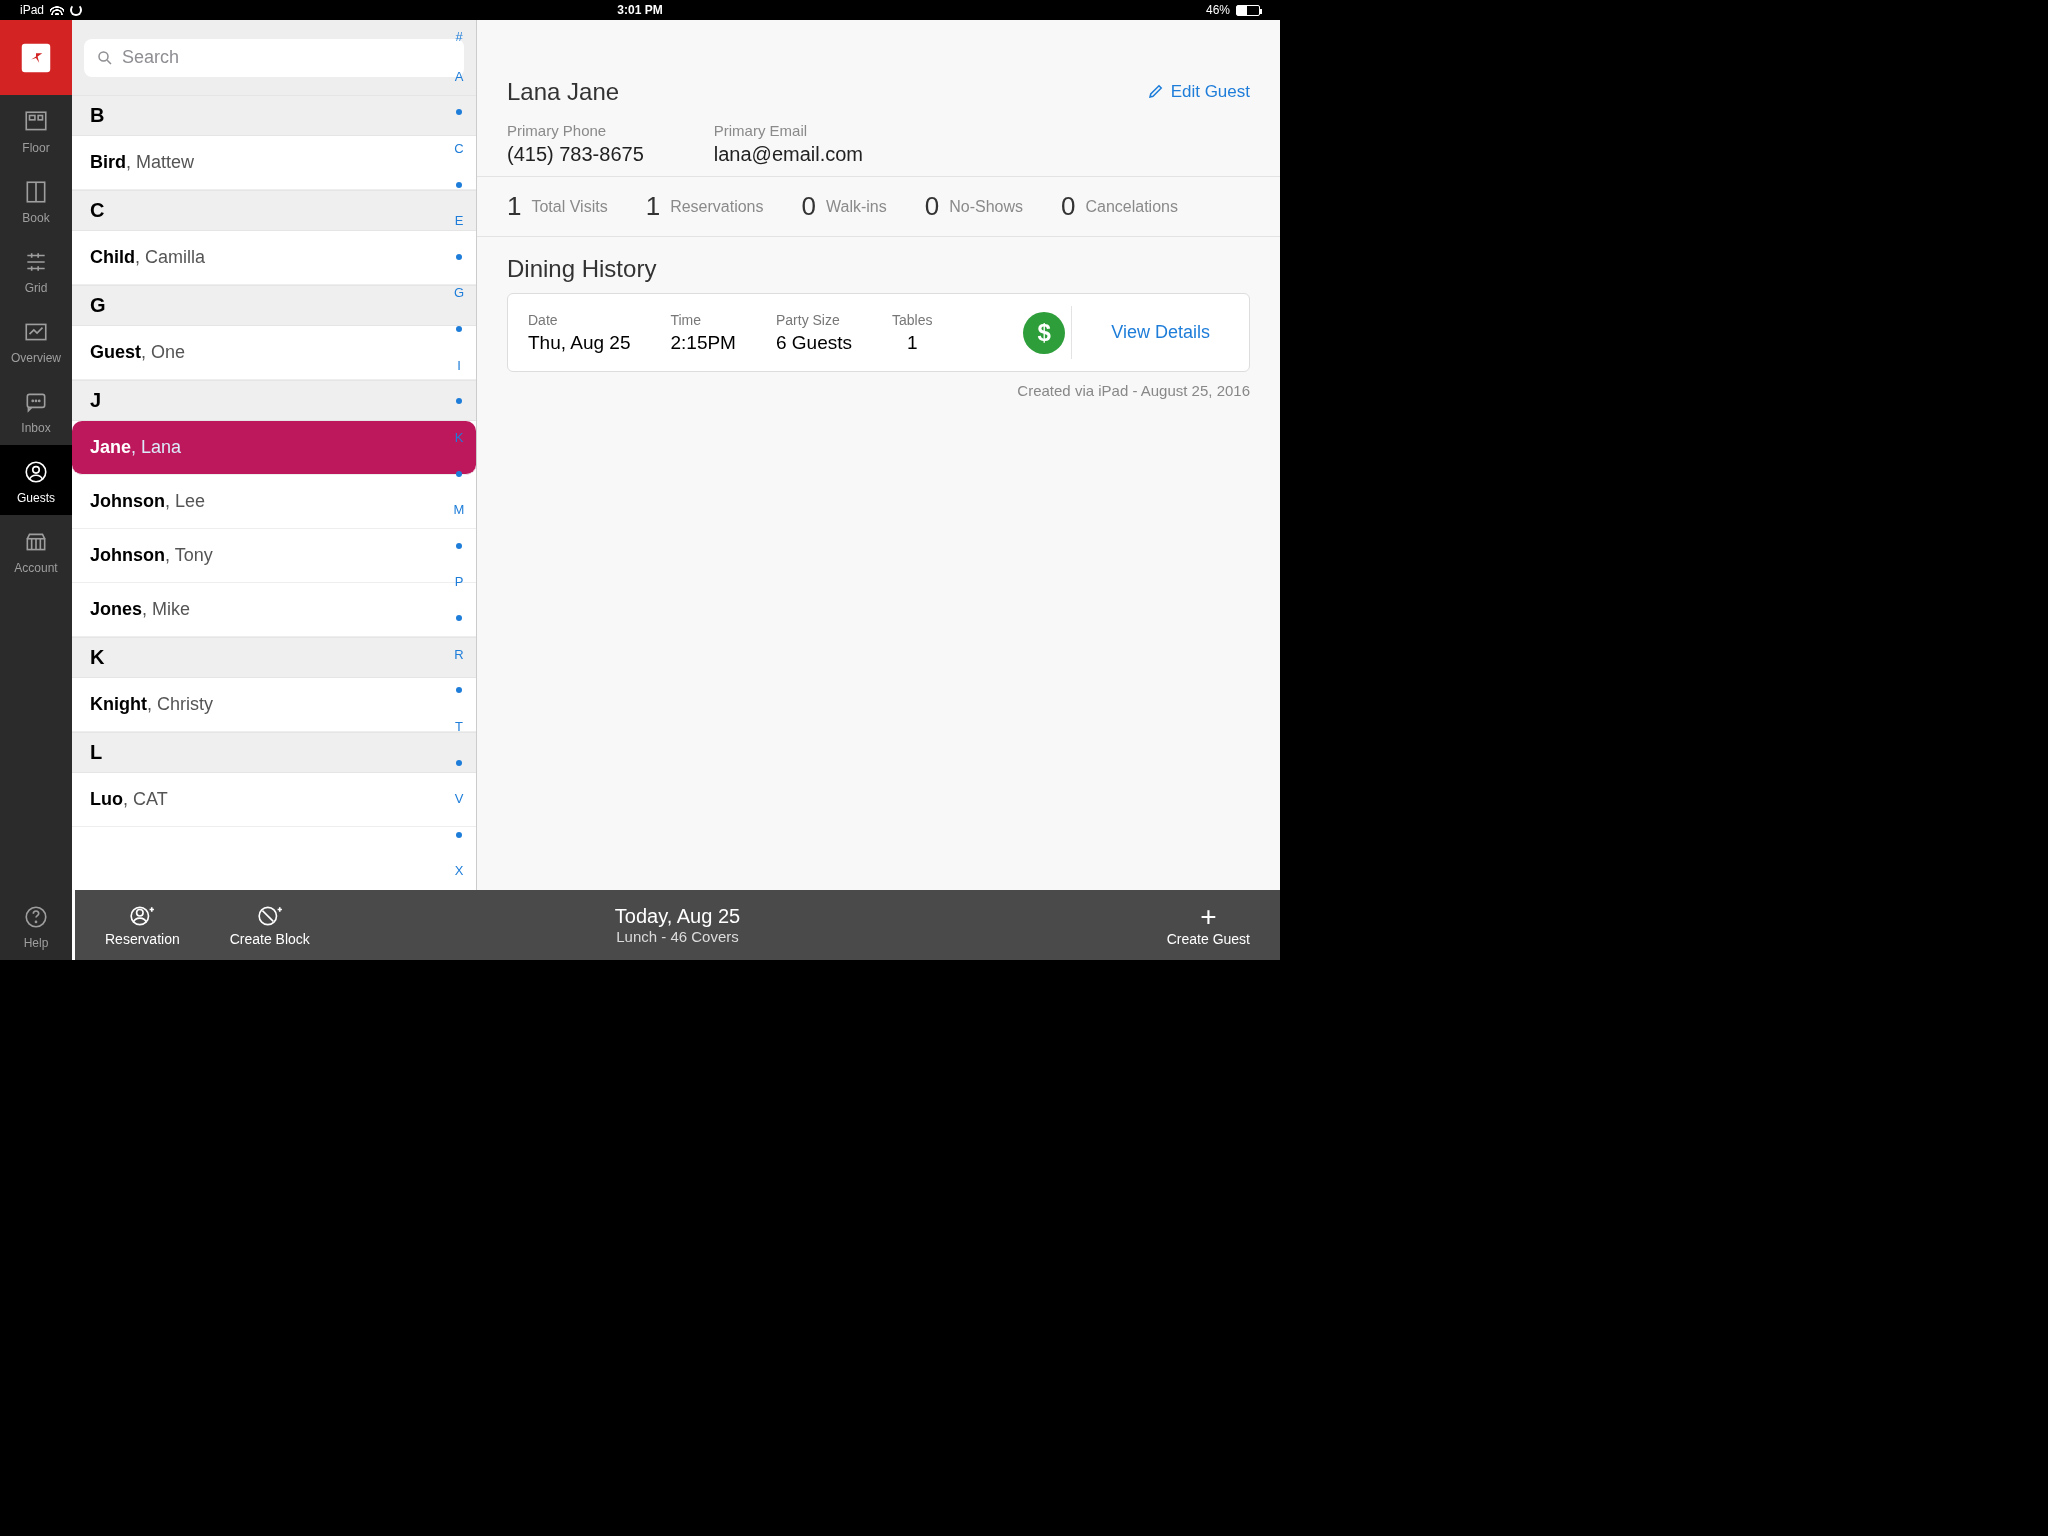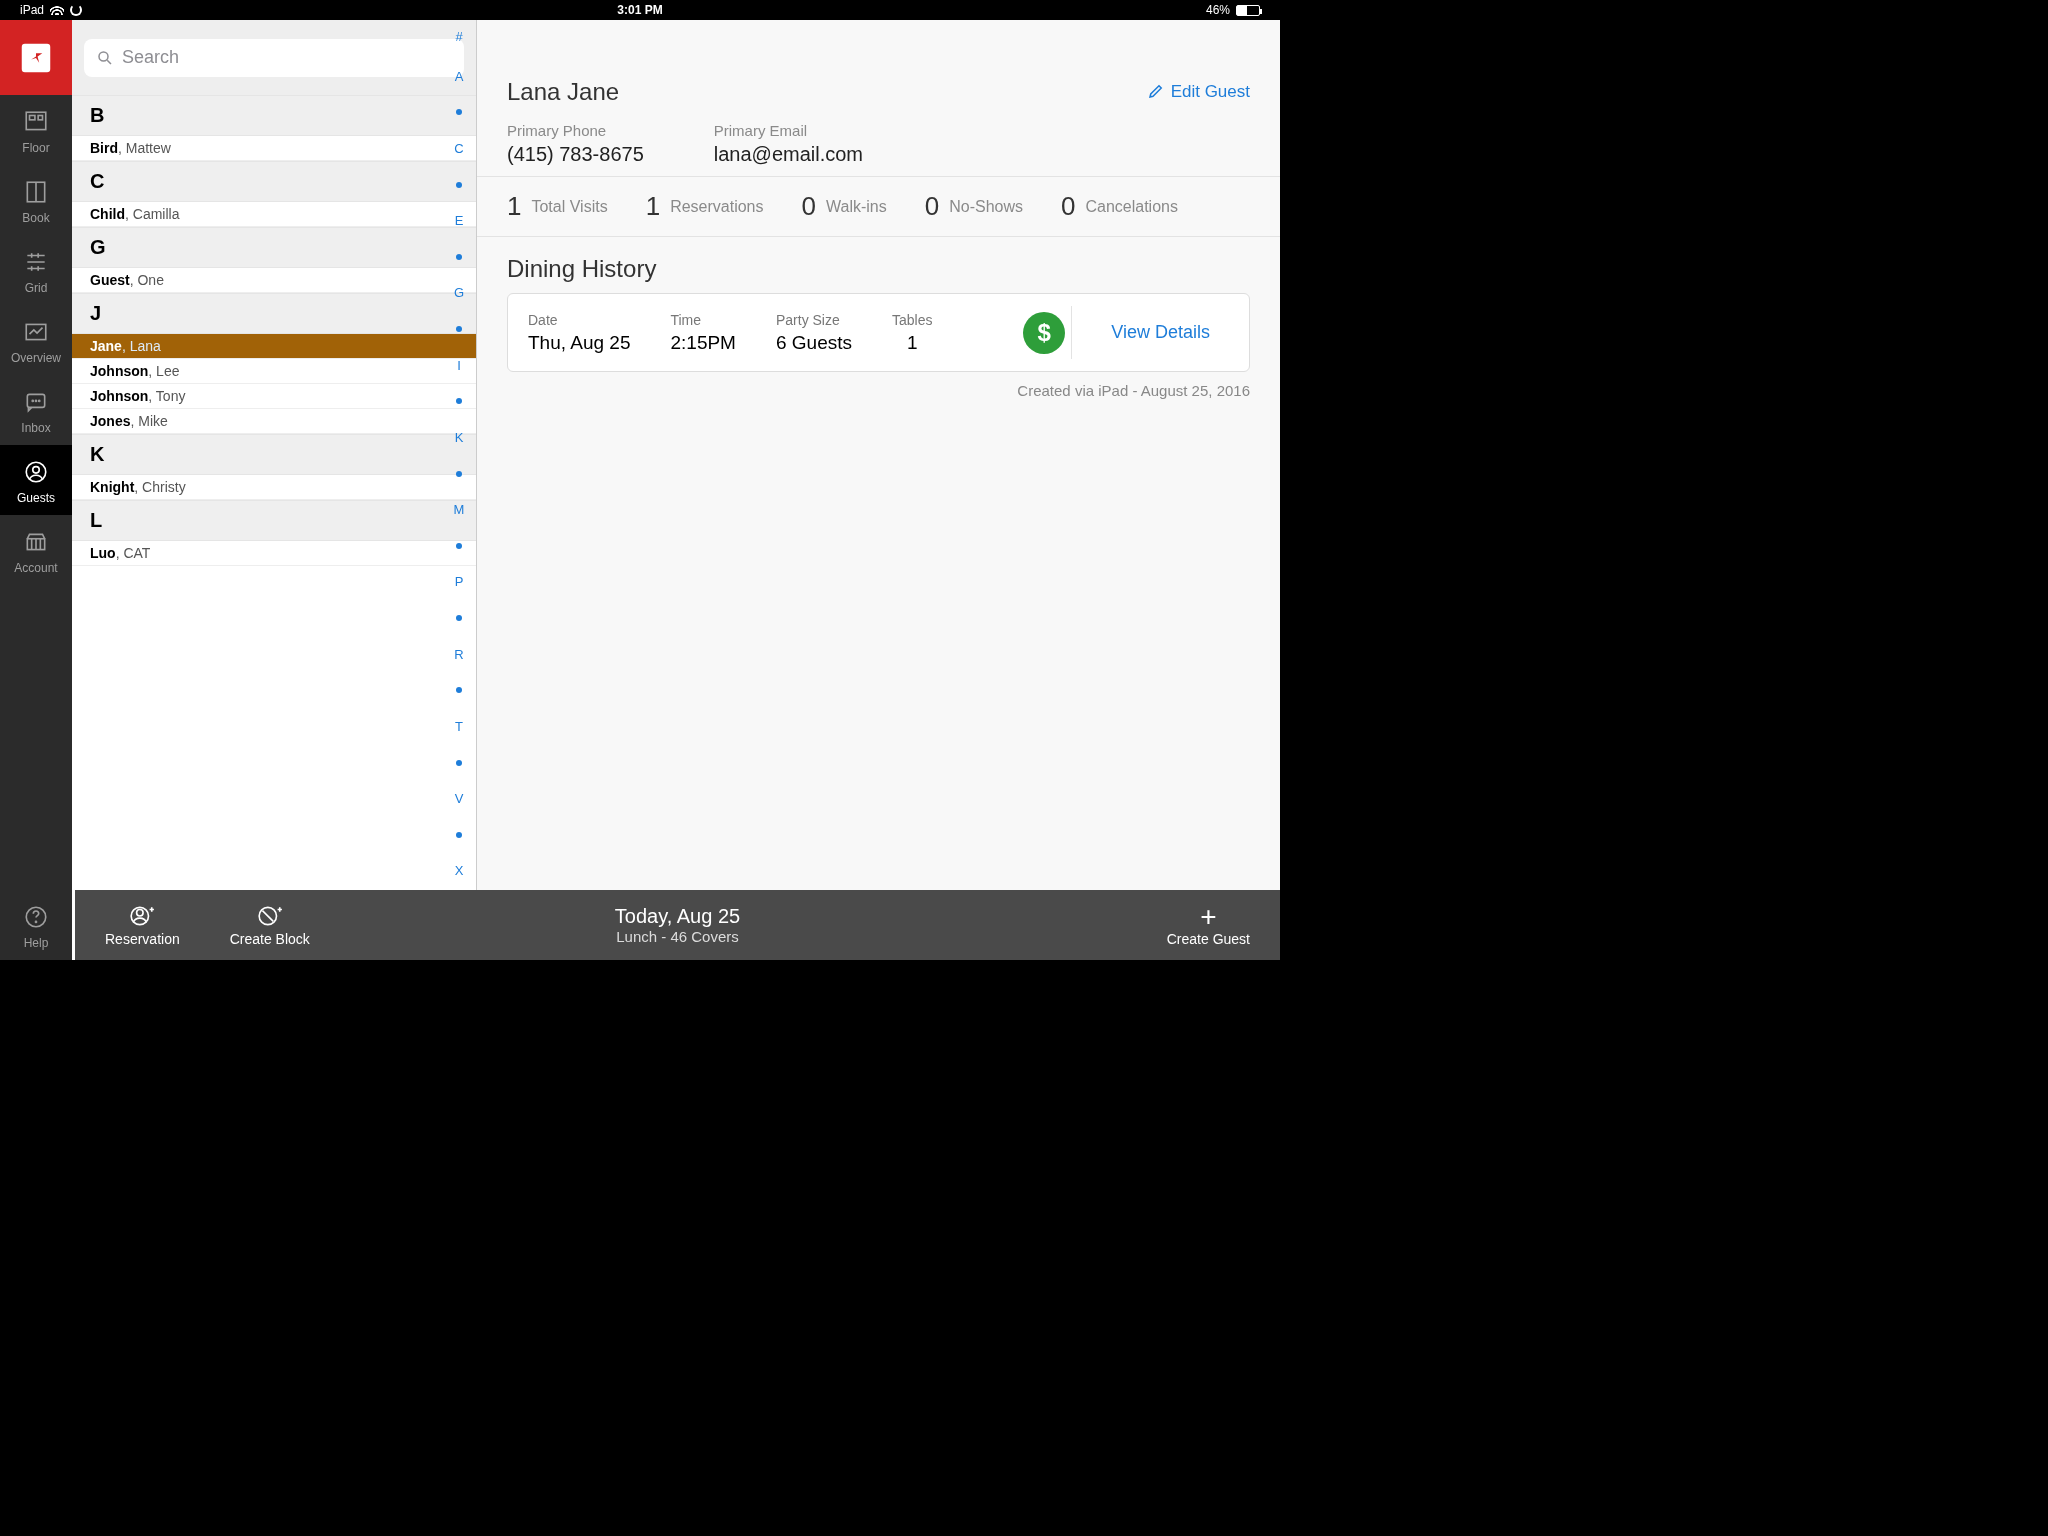--- a/index.html
+++ b/index.html
@@ -27,24 +27,24 @@
 .side-item.active { background:#000; color:#fff; }
 .side-item .ic { display:block; margin:0 auto 6px; width:30px; height:26px; }
 .sidebar-bottom { margin-top:auto; }
 
 .list-pane { width:405px; background:#fff; display:flex; flex-direction:column; border-right:1px solid #ccc; position:relative; }
 .search-wrap { background:#eeeeee; padding:10px 12px; height:75px; display:flex; align-items:center;}
 .search { flex:1; height:38px; border-radius:8px; background:#fff; display:flex; align-items:center; padding:0 12px; color:#8e8e93; font-size:18px; gap:8px; }
 .search svg { width:18px; height:18px; }
 .glist { flex:1; overflow:hidden; position:relative;}
 .section-h { background:#efefef; padding:8px 18px; font-size:20px; font-weight:700; border-bottom:1px solid #e5e5e5; border-top:1px solid #e5e5e5; }
-.grow { padding:4px 18px; font-size:14px; border-bottom:1px solid #eee; cursor:pointer;}
+.grow { padding:16px 18px; font-size:18px; border-bottom:1px solid #eee; cursor:pointer;}
 .grow .last { font-weight:700; }
 .grow .first{ color:#555; }
-.grow.selected { background:#a16207; color:#fff; }
+.grow.selected { background:#be185d; color:#fff;border-radius:10px; }
 .grow.selected .first{ color:#dceaf9; }
 .index-bar { position:absolute; right:4px; top:4px; bottom:4px; width:26px; display:flex; flex-direction:column; justify-content:space-between; align-items:center; padding:6px 0; font-size:13px; color:#1e7dd9; }
 .index-bar span.dot{ width:6px;height:6px;border-radius:50%;background:#1e7dd9; display:block;}
 .index-bar span { display:block; line-height:1; }
 
 .detail { flex:1; background:#f8f8f8; display:flex; flex-direction:column; }
 .dhead { padding:18px 30px 10px; border-bottom:1px solid #e3e3e3; }
 .dhead-top { display:flex; align-items:center;margin-top:40px; }
 .guest-name { font-size:24px; font-weight:400; color:#333; }
 .edit-link { margin-left:auto; color:#1e7dd9; font-size:17px; display:flex; align-items:flex-start; gap:6px; cursor:pointer;}

